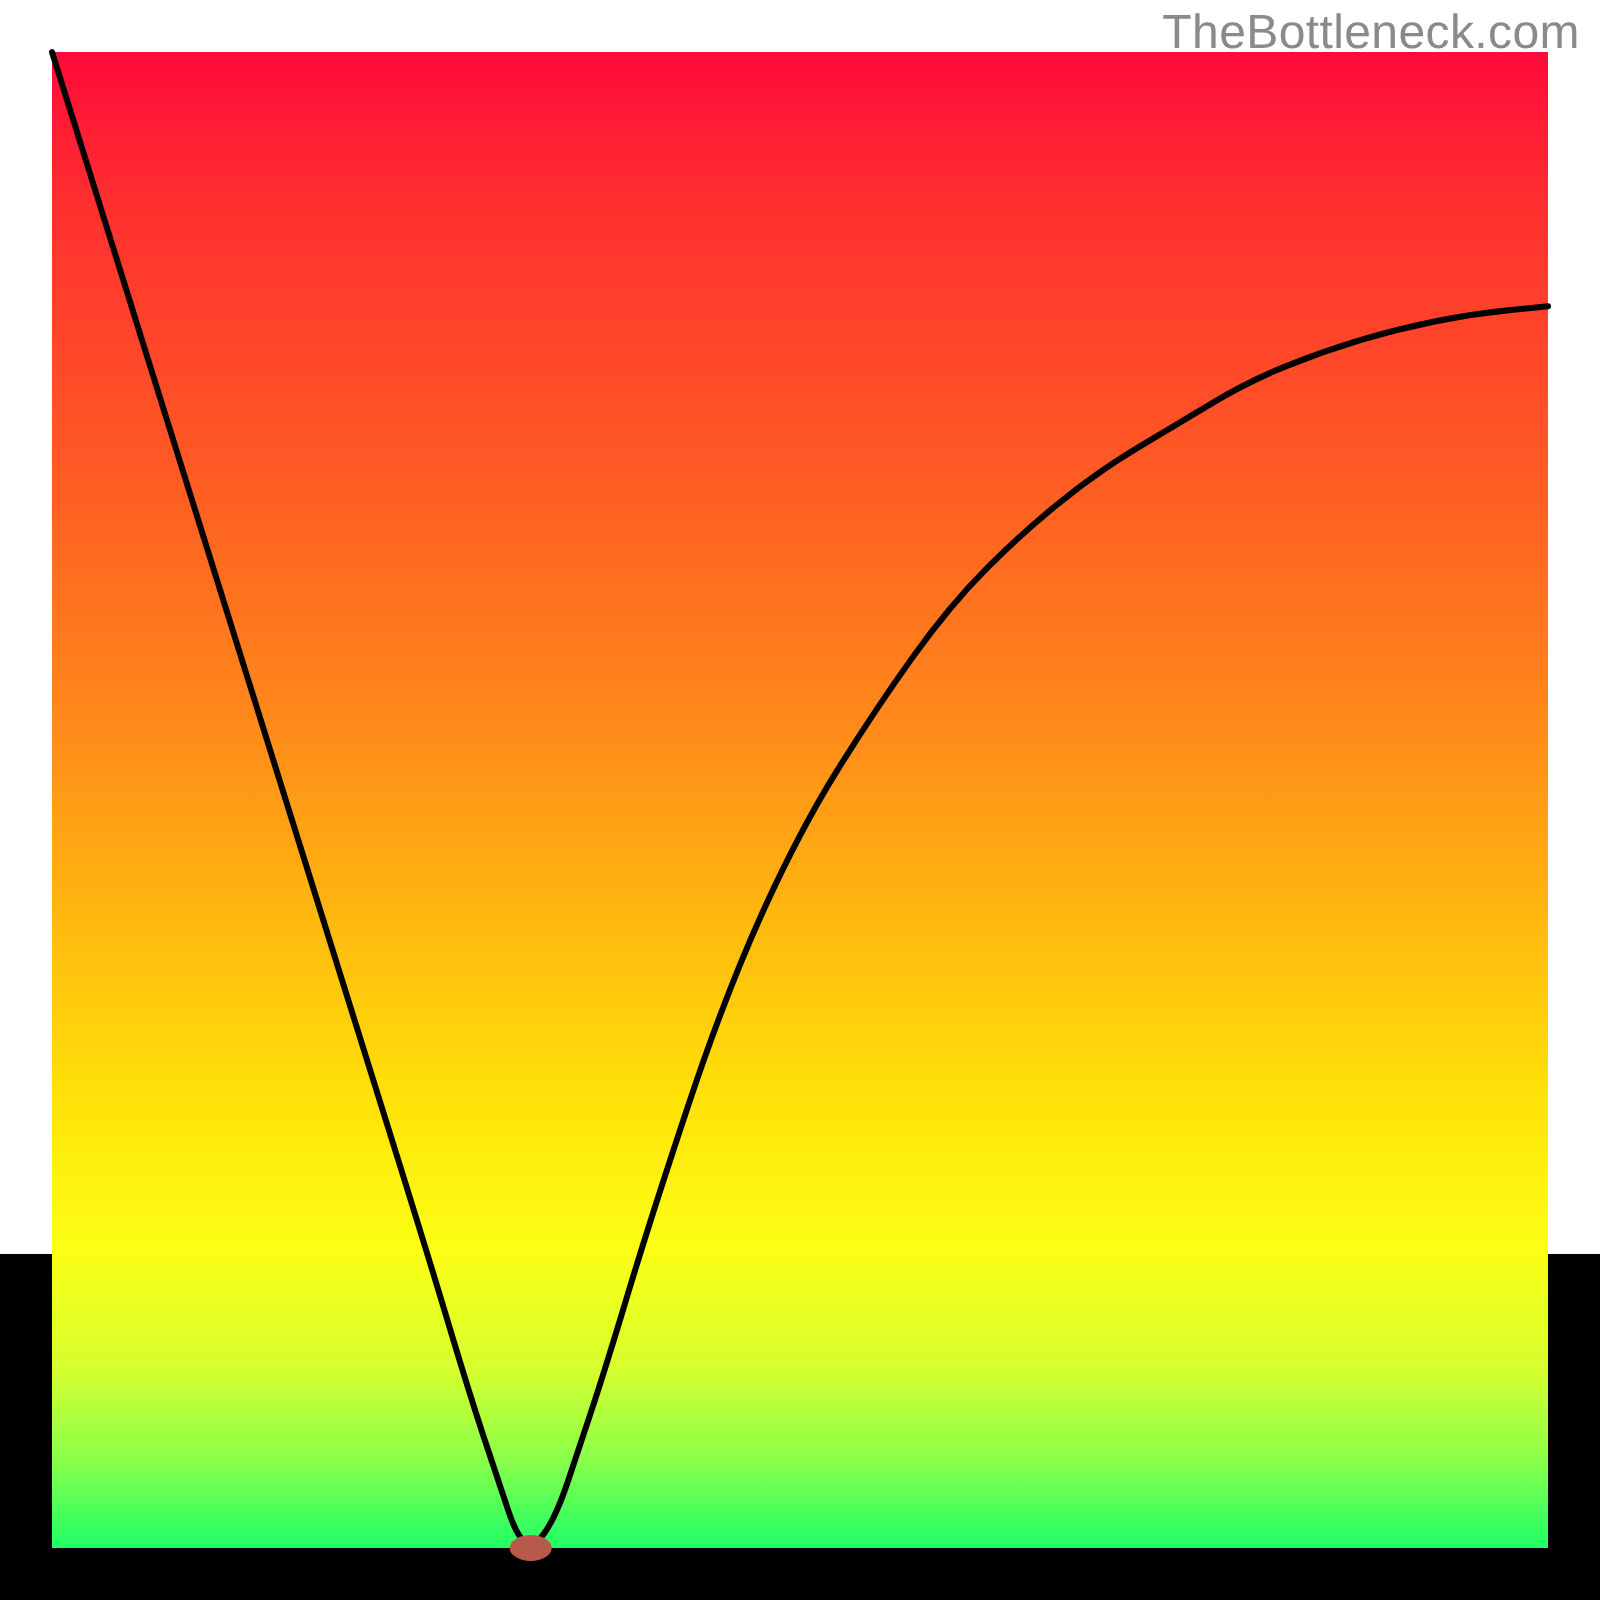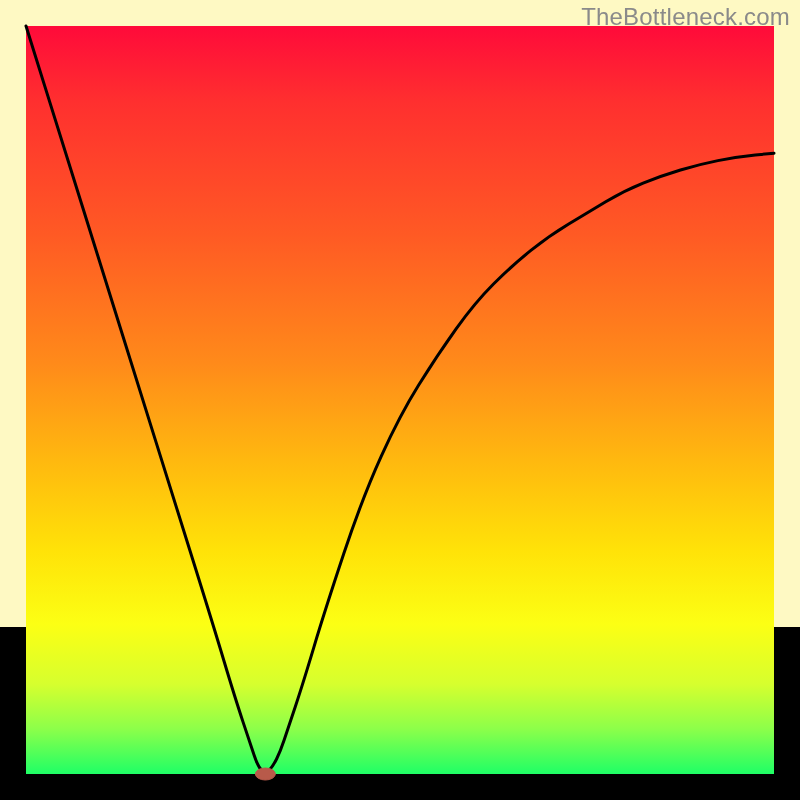--- a/index.html
+++ b/index.html
@@ -8,21 +8,21 @@
     width: 800px;
     height: 800px;
     overflow: hidden;
     background: #000;
     font-family: Arial, Helvetica, sans-serif;
   }
   .frame {
     position: relative;
     width: 800px;
     height: 627px;
-    background: #fef9c3;
+    background: #ffffff;
   }
   .plot-area {
     position: absolute;
     left: 26px;
     top: 26px;
     width: 748px;
     height: 748px;
     
     background: linear-gradient(to bottom,
       #ff0a3a 0%,

